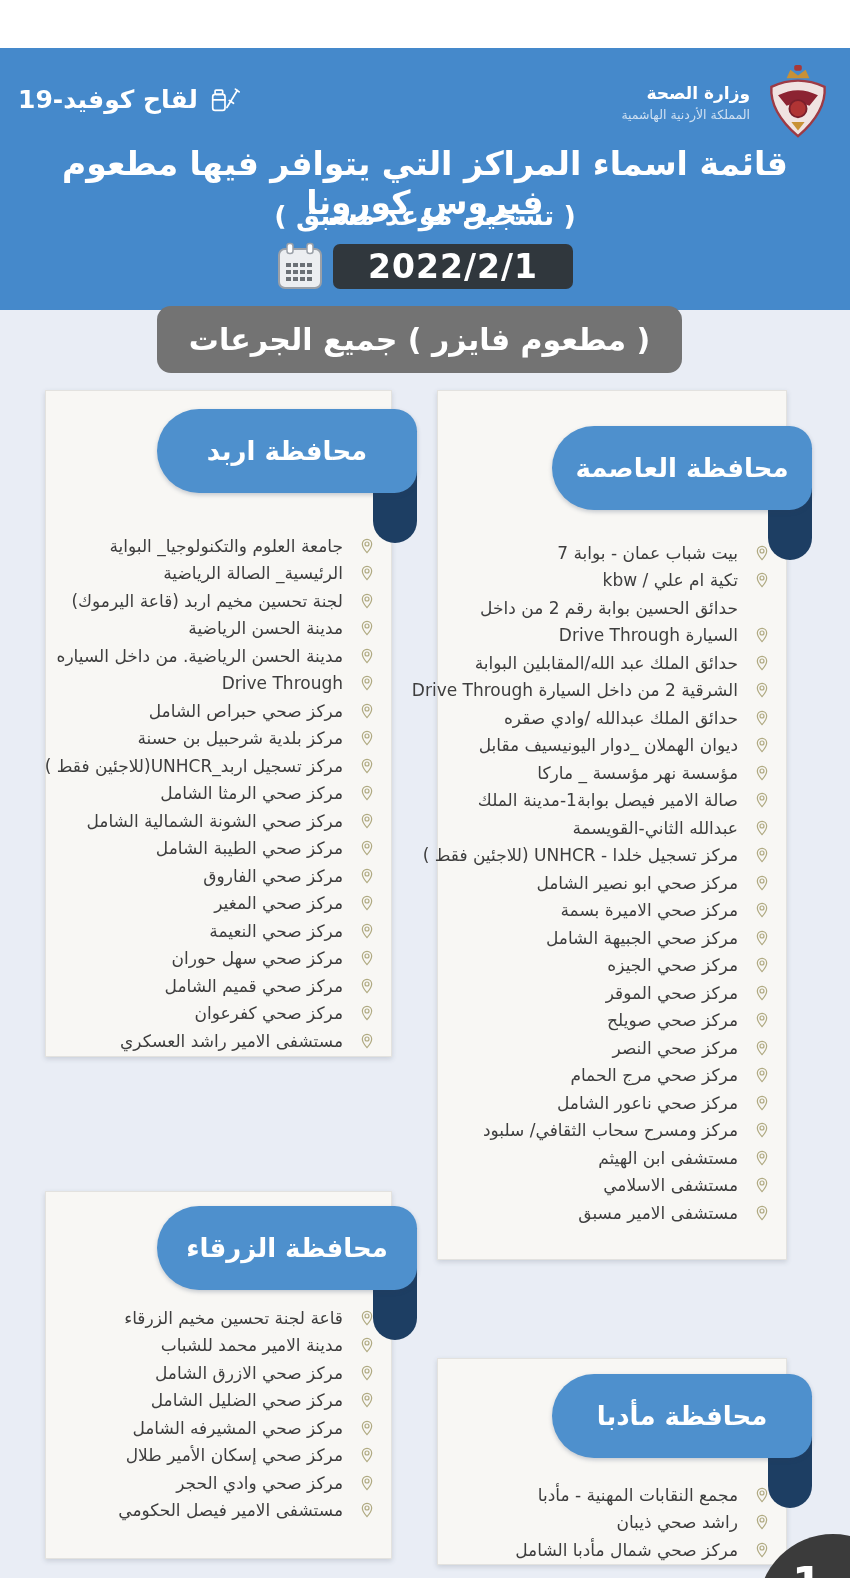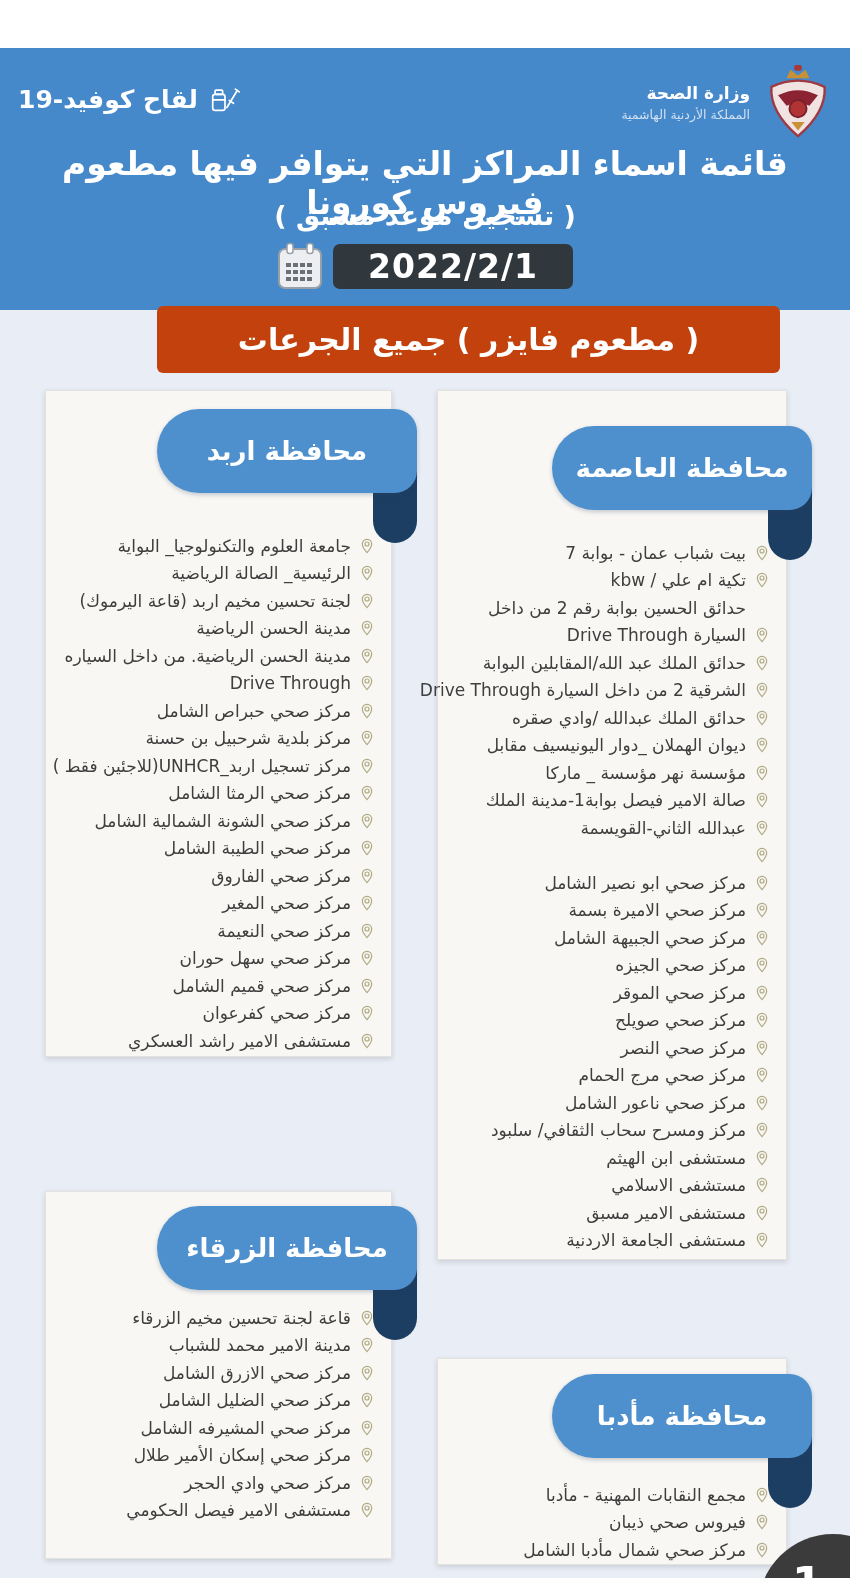--- a/index.html
+++ b/index.html
@@ -36,22 +36,22 @@
   .date-row {
     position:absolute; top:194px; left:0; width:850px;
     display:flex; align-items:center; justify-content:center; gap:10px;
   }
   .date-box {
     background:#30373d; color:#ffffff; font-weight:bold; font-size:33px;
     padding:3px 35px; border-radius:7px; direction:ltr; letter-spacing:1px;
   }
   
   .banner {
-    position:absolute; top:258px; left:157px; width:623px; height:67px;
-    background:#c2410c; border-radius:6px;
+    position:absolute; top:258px; left:157px; width:525px; height:67px;
+    background:#737373; border-radius:14px;
     display:flex; align-items:center; justify-content:center;
     color:#ffffff; font-weight:bold; font-size:30px; z-index:3;
   }
   
   .card {
     position:absolute; background:#f8f7f4;
     border:1px solid #e3e2df; box-shadow:0 2px 5px rgba(60,70,90,0.18);
   }
   .card-irbid   { left:45px;  top:342px;  width:345px; height:665px; }
   .card-capital { left:437px; top:342px;  width:348px; height:868px; }
@@ -71,21 +71,21 @@
   .card-irbid .tab    { top:18px; }  .card-irbid .fold    { top:40px; }
   .card-capital .tab  { top:35px; }  .card-capital .fold  { top:57px; }
   .card-zarqa .tab    { top:14px; }  .card-zarqa .fold    { top:36px; }
   .card-madaba .tab   { top:15px; }  .card-madaba .fold   { top:37px; }
   .list { position:absolute; right:16px; left:10px; }
   .card-irbid .list   { top:141px; }
   .card-capital .list { top:148px; }
   .card-zarqa .list   { top:112px; }
   .card-madaba .list  { top:122px; }
   .row {
-    display:flex; align-items:center; gap:8px;
+    display:flex; align-items:center; gap:16px;
     height:27.5px; font-size:17px; color:#3e3e3e; white-space:nowrap;
   }
   .pin { display:inline-flex; flex:0 0 auto; }
   .pin.hidden { visibility:hidden; }
   .txt { overflow:visible; }
   
   .footer {
     position:absolute; left:0; bottom:24px; width:850px;
     display:flex; align-items:center; justify-content:center; gap:2px;
     color:#565656; font-size:18px; font-weight:600;
@@ -447,20 +447,21 @@
           </span>
           <span class="txt">عبدالله الثاني-القويسمة</span>
         </div>
         <div class="row">
           <span class="pin">
             <svg width="16" height="16" viewBox="0 0 24 24" fill="none" stroke="#b0aa82" stroke-width="1.8">
               <path d="M12 2C8.1 2 5 5.1 5 9c0 5.2 7 13 7 13s7-7.8 7-13c0-3.9-3.1-7-7-7z"></path>
               <circle cx="12" cy="9" r="3"></circle>
             </svg>
           </span>
+          <span class="txt">مركز تسجيل خلدا - UNHCR (للاجئين فقط )</span>
         </div>
         <div class="row">
           <span class="pin">
             <svg width="16" height="16" viewBox="0 0 24 24" fill="none" stroke="#b0aa82" stroke-width="1.8">
               <path d="M12 2C8.1 2 5 5.1 5 9c0 5.2 7 13 7 13s7-7.8 7-13c0-3.9-3.1-7-7-7z"></path>
               <circle cx="12" cy="9" r="3"></circle>
             </svg>
           </span>
           <span class="txt">مركز صحي ابو نصير الشامل</span>
         </div>
@@ -564,29 +565,20 @@
           <span class="txt">مستشفى الاسلامي</span>
         </div>
         <div class="row">
           <span class="pin">
             <svg width="16" height="16" viewBox="0 0 24 24" fill="none" stroke="#b0aa82" stroke-width="1.8">
               <path d="M12 2C8.1 2 5 5.1 5 9c0 5.2 7 13 7 13s7-7.8 7-13c0-3.9-3.1-7-7-7z"></path>
               <circle cx="12" cy="9" r="3"></circle>
             </svg>
           </span>
           <span class="txt">مستشفى الامير مسبق</span>
-        </div>
-        <div class="row">
-          <span class="pin">
-            <svg width="16" height="16" viewBox="0 0 24 24" fill="none" stroke="#b0aa82" stroke-width="1.8">
-              <path d="M12 2C8.1 2 5 5.1 5 9c0 5.2 7 13 7 13s7-7.8 7-13c0-3.9-3.1-7-7-7z"></path>
-              <circle cx="12" cy="9" r="3"></circle>
-            </svg>
-          </span>
-          <span class="txt">مستشفى الجامعة الاردنية</span>
         </div>
       </div>
   </div>
 
   <div class="card card-zarqa">
     <div class="fold"></div>
     <div class="tab">محافظة الزرقاء</div>
     <div class="list">
         <div class="row">
           <span class="pin">
@@ -676,21 +668,21 @@
           </span>
           <span class="txt">مجمع النقابات المهنية - مأدبا</span>
         </div>
         <div class="row">
           <span class="pin">
             <svg width="16" height="16" viewBox="0 0 24 24" fill="none" stroke="#b0aa82" stroke-width="1.8">
               <path d="M12 2C8.1 2 5 5.1 5 9c0 5.2 7 13 7 13s7-7.8 7-13c0-3.9-3.1-7-7-7z"></path>
               <circle cx="12" cy="9" r="3"></circle>
             </svg>
           </span>
-          <span class="txt">فيروس صحي ذيبان</span>
+          <span class="txt">راشد صحي ذيبان</span>
         </div>
         <div class="row">
           <span class="pin">
             <svg width="16" height="16" viewBox="0 0 24 24" fill="none" stroke="#b0aa82" stroke-width="1.8">
               <path d="M12 2C8.1 2 5 5.1 5 9c0 5.2 7 13 7 13s7-7.8 7-13c0-3.9-3.1-7-7-7z"></path>
               <circle cx="12" cy="9" r="3"></circle>
             </svg>
           </span>
           <span class="txt">مركز صحي شمال مأدبا الشامل</span>
         </div>

